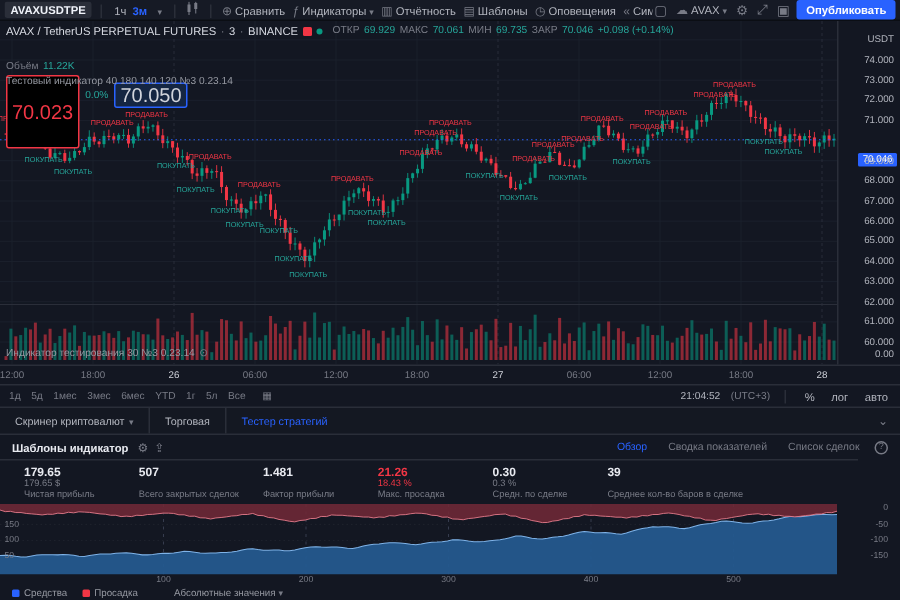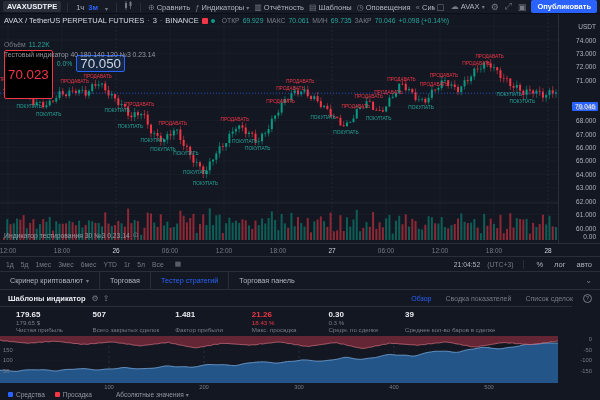--- a/index.html
+++ b/index.html
@@ -831,21 +831,20 @@
       <button class="tb-btn">лог</button>
       <button class="tb-btn">авто</button>
     </div>
   </div>
 
   <div class="panel-tabs">
     <div style="display:flex;height:100%">
         <button class="ptab">Скринер криптовалют<span class="caret">▾</span></button>
         <button class="ptab">Торговая</button>
         <button class="ptab active">Тестер стратегий</button>
-        <button class="ptab">Торговая панель</button>
       </div>
     <span class="pt-right">⌄</span>
   </div>
 
   <div class="strat-head">
     <span class="name">Шаблоны индикатор</span>
     <span class="hic">⚙</span>
     <span class="hic">⇪</span>
     <div class="view-tabs">
         <button class="vt active">Обзор</button>

